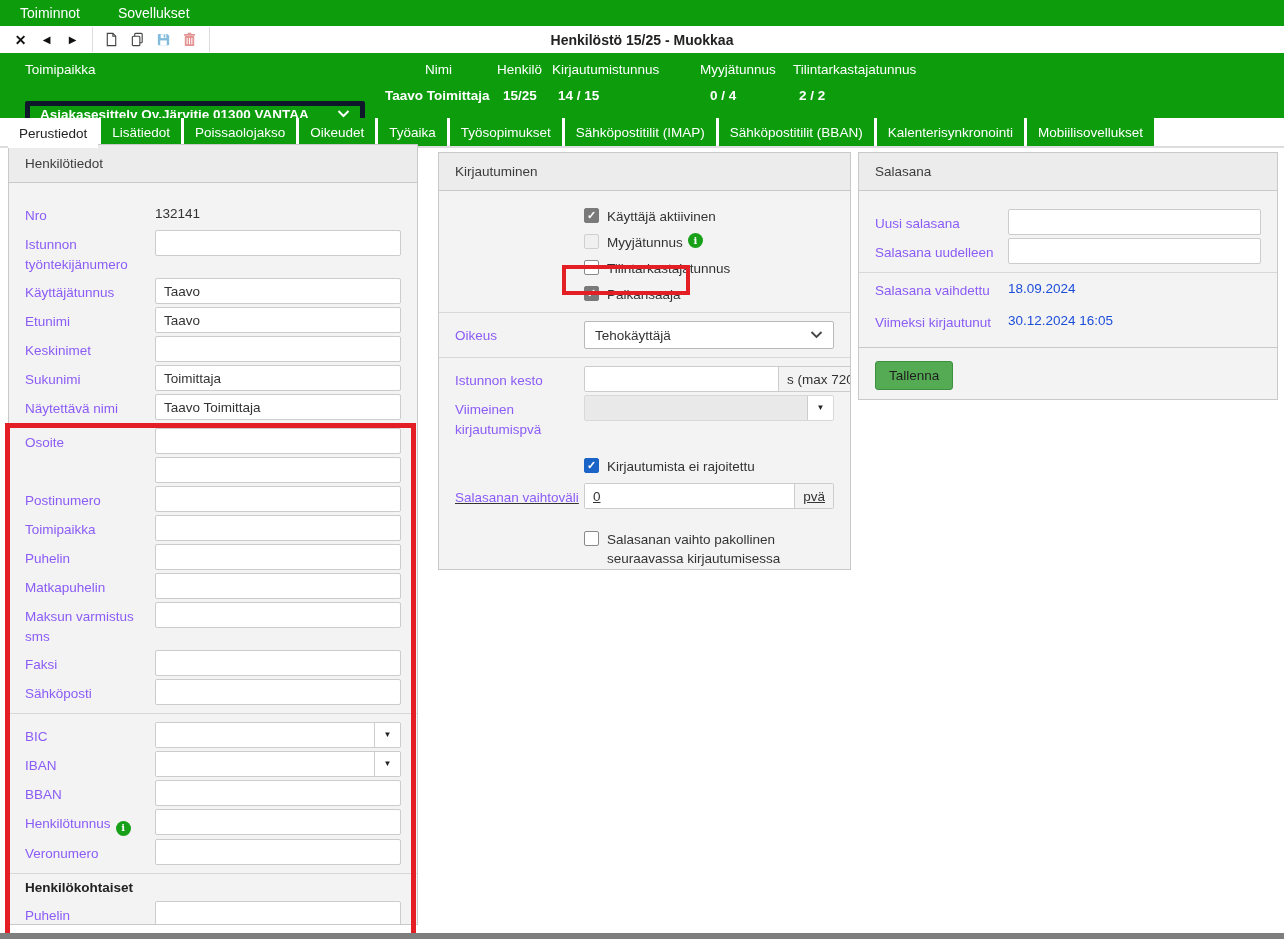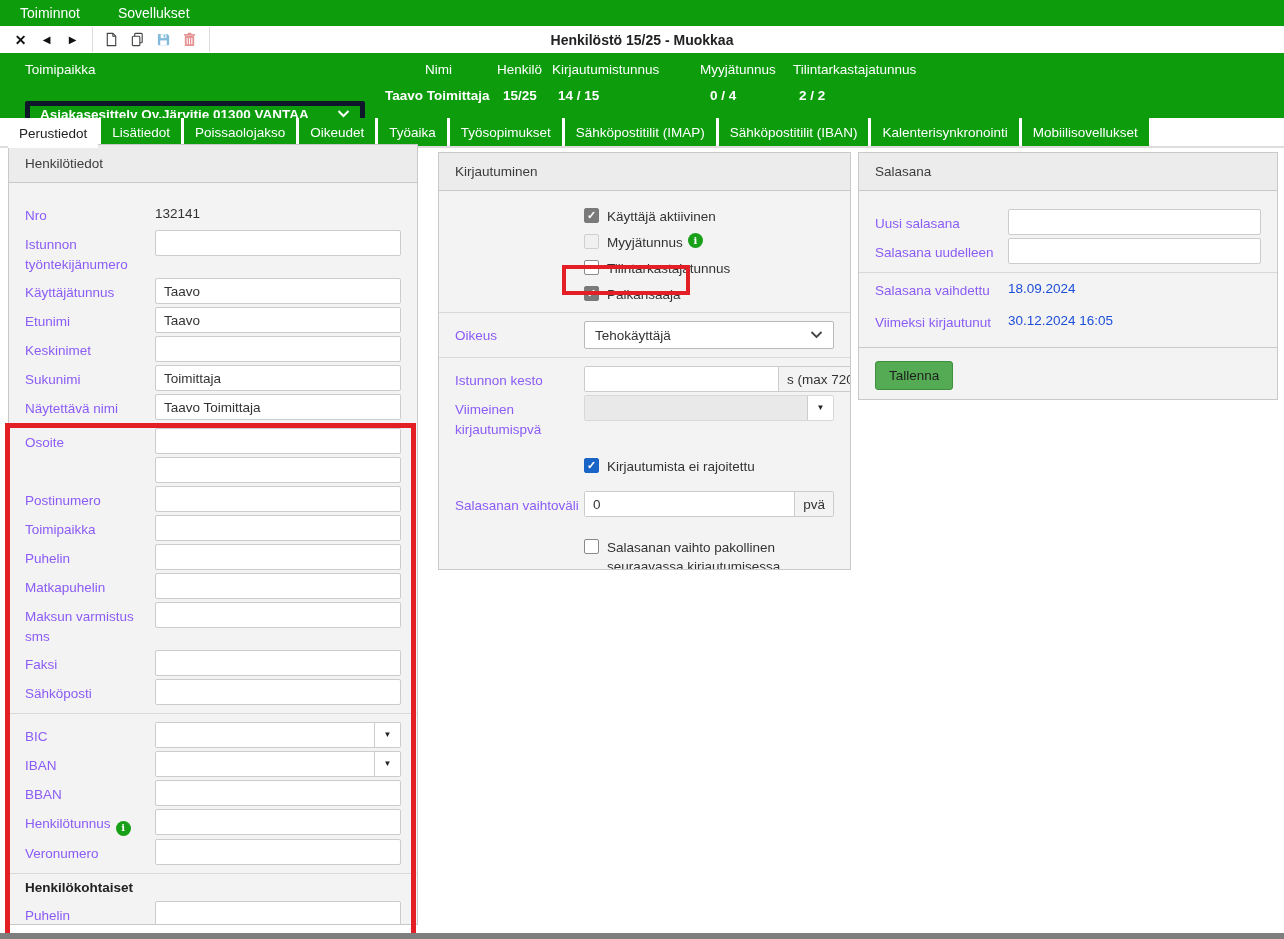--- a/index.html
+++ b/index.html
@@ -255,21 +255,21 @@
 </div>
 
 <div class="tabs">
   <div class="tab active">Perustiedot</div>
   <div class="tab">Lisätiedot</div>
   <div class="tab">Poissaolojakso</div>
   <div class="tab">Oikeudet</div>
   <div class="tab">Työaika</div>
   <div class="tab">Työsopimukset</div>
   <div class="tab">Sähköpostitilit (IMAP)</div>
-  <div class="tab">Sähköpostitilit (IBAN)</div>
+  <div class="tab">Sähköpostitilit (BBAN)</div>
   <div class="tab">Kalenterisynkronointi</div>
   <div class="tab">Mobiilisovellukset</div>
 </div>
 
 <section class="panel" id="panel-left">
   <div class="panel-h">Henkilötiedot</div>
   <div class="panel-b">
     <div class="frow">
       <span class="lbl">Nro</span>
       <span class="static-val">132141</span>
@@ -443,21 +443,21 @@
             </button>
         </span>
       </span>
     </div>
 
     <div class="cbrow indent" style="margin-top:17px;">
       <span class="cb blue checked"></span>
       <span class="cbl">Kirjautumista ei rajoitettu</span>
     </div>
 
-    <div class="frow" style="margin-top:15px;">
+    <div class="frow" style="margin-top:7px;text-decoration:underline;">
       <span class="lbl">Salasanan vaihtoväli</span>
       <span class="ctl">
         <span class="group">
           <input value="0" style="">
           <span class="gaddon">
             <span>pvä</span>
           </span>
         </span>
       </span>
     </div>

